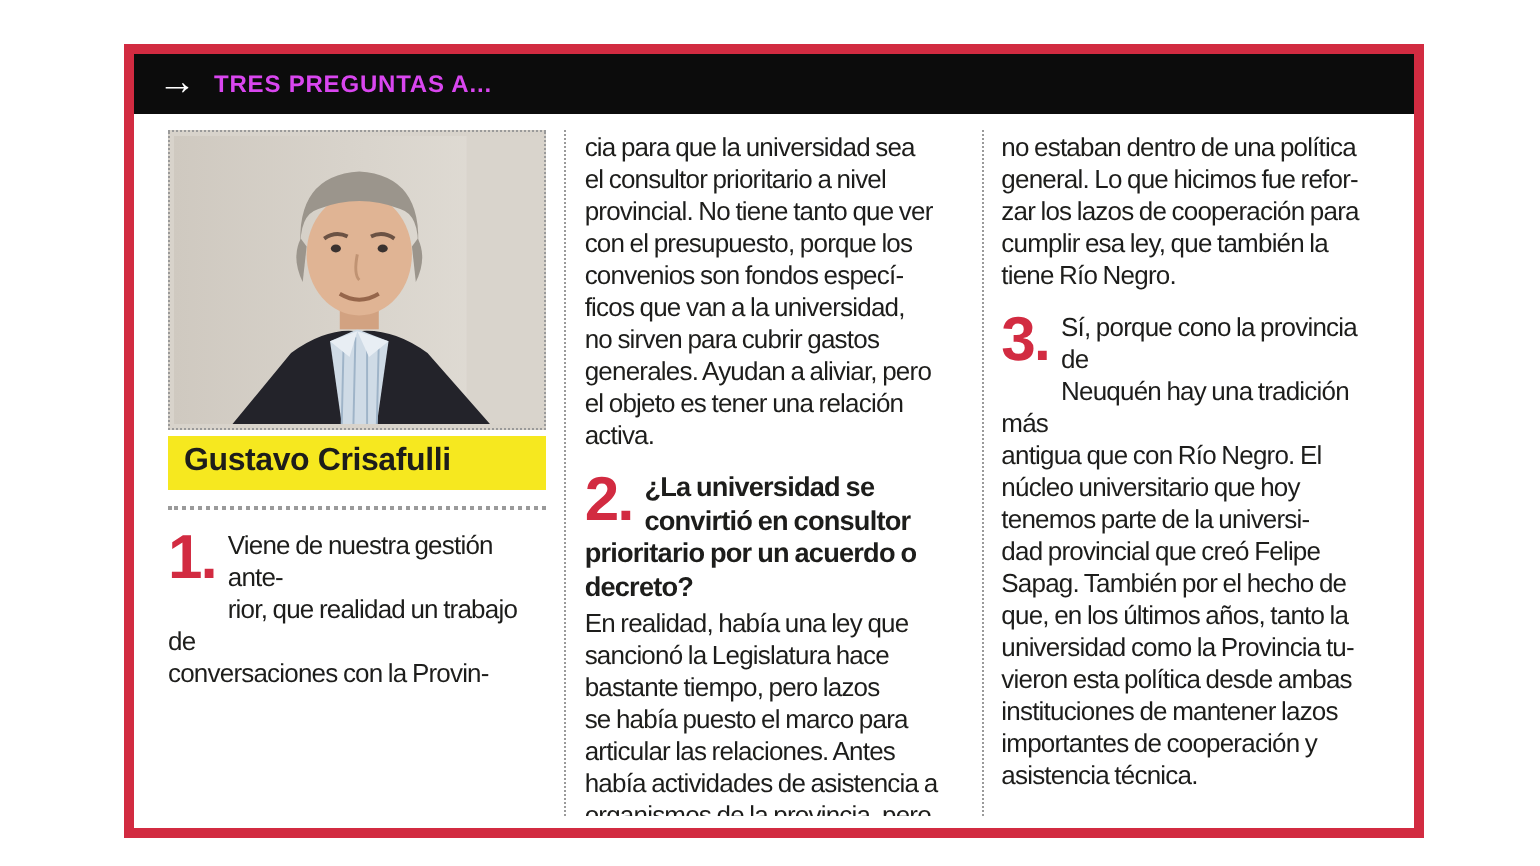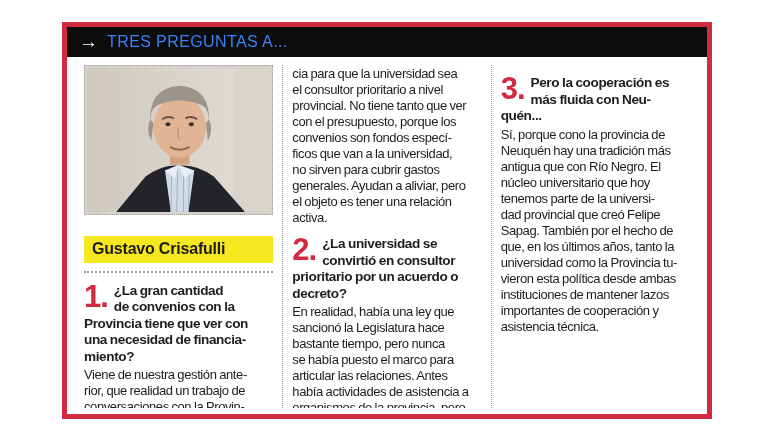--- a/index.html
+++ b/index.html
@@ -26,23 +26,23 @@
     gap: 9px;
   }
   .header-arrow {
     color: #ffffff;
     font-size: 19px;
     line-height: 1;
     font-weight: bold;
     transform: translateY(-1px);
   }
   .header-title {
-    color: #3b82f6;
-    font-weight: normal;
-    font-size: 16px;
+    color: #d946ef;
+    font-weight: bold;
+    font-size: 12px;
     letter-spacing: 0.4px;
   }
   .content {
     display: flex;
     height: calc(100% - 30px);
     padding: 8px 8px 6px 8px;
   }
   .col {
     flex: 1 1 0;
     padding: 0 9px;
@@ -54,21 +54,21 @@
     width: 100%;
     height: 150px;
     border: 1px dotted #9a9a9a;
     background: #d8d3cb;
     padding: 2px;
   }
   .photo svg { width: 100%; height: 100%; display: block; }
 
   .caption {
     background: #f6e81f;
-    margin-top: 21px;
+    margin-top: 3px;
     padding: 4px 8px 5px 8px;
   }
   .caption .name {
     font-weight: bold;
     font-size: 16px;
     letter-spacing: -0.2px;
     line-height: 1.1;
   }
   .caption .role {
     font-size: 12.5px;
@@ -151,25 +151,20 @@
           <path d="M94,60 Q92,70 95,73" stroke="#c09373" stroke-width="1.5" fill="none"></path>
           <path d="M85,80 Q95,86 105,80" stroke="#96664b" stroke-width="2" fill="none"></path>
         </svg>
       </div>
       <div class="caption">
         <div class="name">Gustavo Crisafulli</div>
       </div>
       <hr class="dotted-divider">
       <div class="qblock">
         <span class="qnum">1.</span>
-        <div class="qtext">¿La gran cantidad
-de convenios con la
-Provincia tiene que ver con
-una necesidad de financia-
-miento?</div>
         <div class="answer">Viene de nuestra gestión ante-
 rior, que realidad un trabajo de
 conversaciones con la Provin-</div>
       </div>
     </div>
 
     <div class="col">
       <div class="para">cia para que la universidad sea
 el consultor prioritario a nivel
 provincial. No tiene tanto que ver
@@ -181,34 +176,36 @@
 el objeto es tener una relación
 activa.</div>
       <div class="qblock">
         <span class="qnum">2.</span>
         <div class="qtext">¿La universidad se
 convirtió en consultor
 prioritario por un acuerdo o
 decreto?</div>
         <div class="answer">En realidad, había una ley que
 sancionó la Legislatura hace
-bastante tiempo, pero nunca
+bastante tiempo, pero lazos
 se había puesto el marco para
 articular las relaciones. Antes
 había actividades de asistencia a
 organismos de la provincia, pero</div>
       </div>
     </div>
 
     <div class="col">
+      <div class="para">no estaban dentro de una política
+general. Lo que hicimos fue refor-
+zar los lazos de cooperación para
+cumplir esa ley, que también la
+tiene Río Negro.</div>
       <div class="qblock">
         <span class="qnum">3.</span>
-        <div class="qtext">Pero la cooperación es
-más fluida con Neu-
-quén...</div>
         <div class="answer">Sí, porque cono la provincia de
 Neuquén hay una tradición más
 antigua que con Río Negro. El
 núcleo universitario que hoy
 tenemos parte de la universi-
 dad provincial que creó Felipe
 Sapag. También por el hecho de
 que, en los últimos años, tanto la
 universidad como la Provincia tu-
 vieron esta política desde ambas

